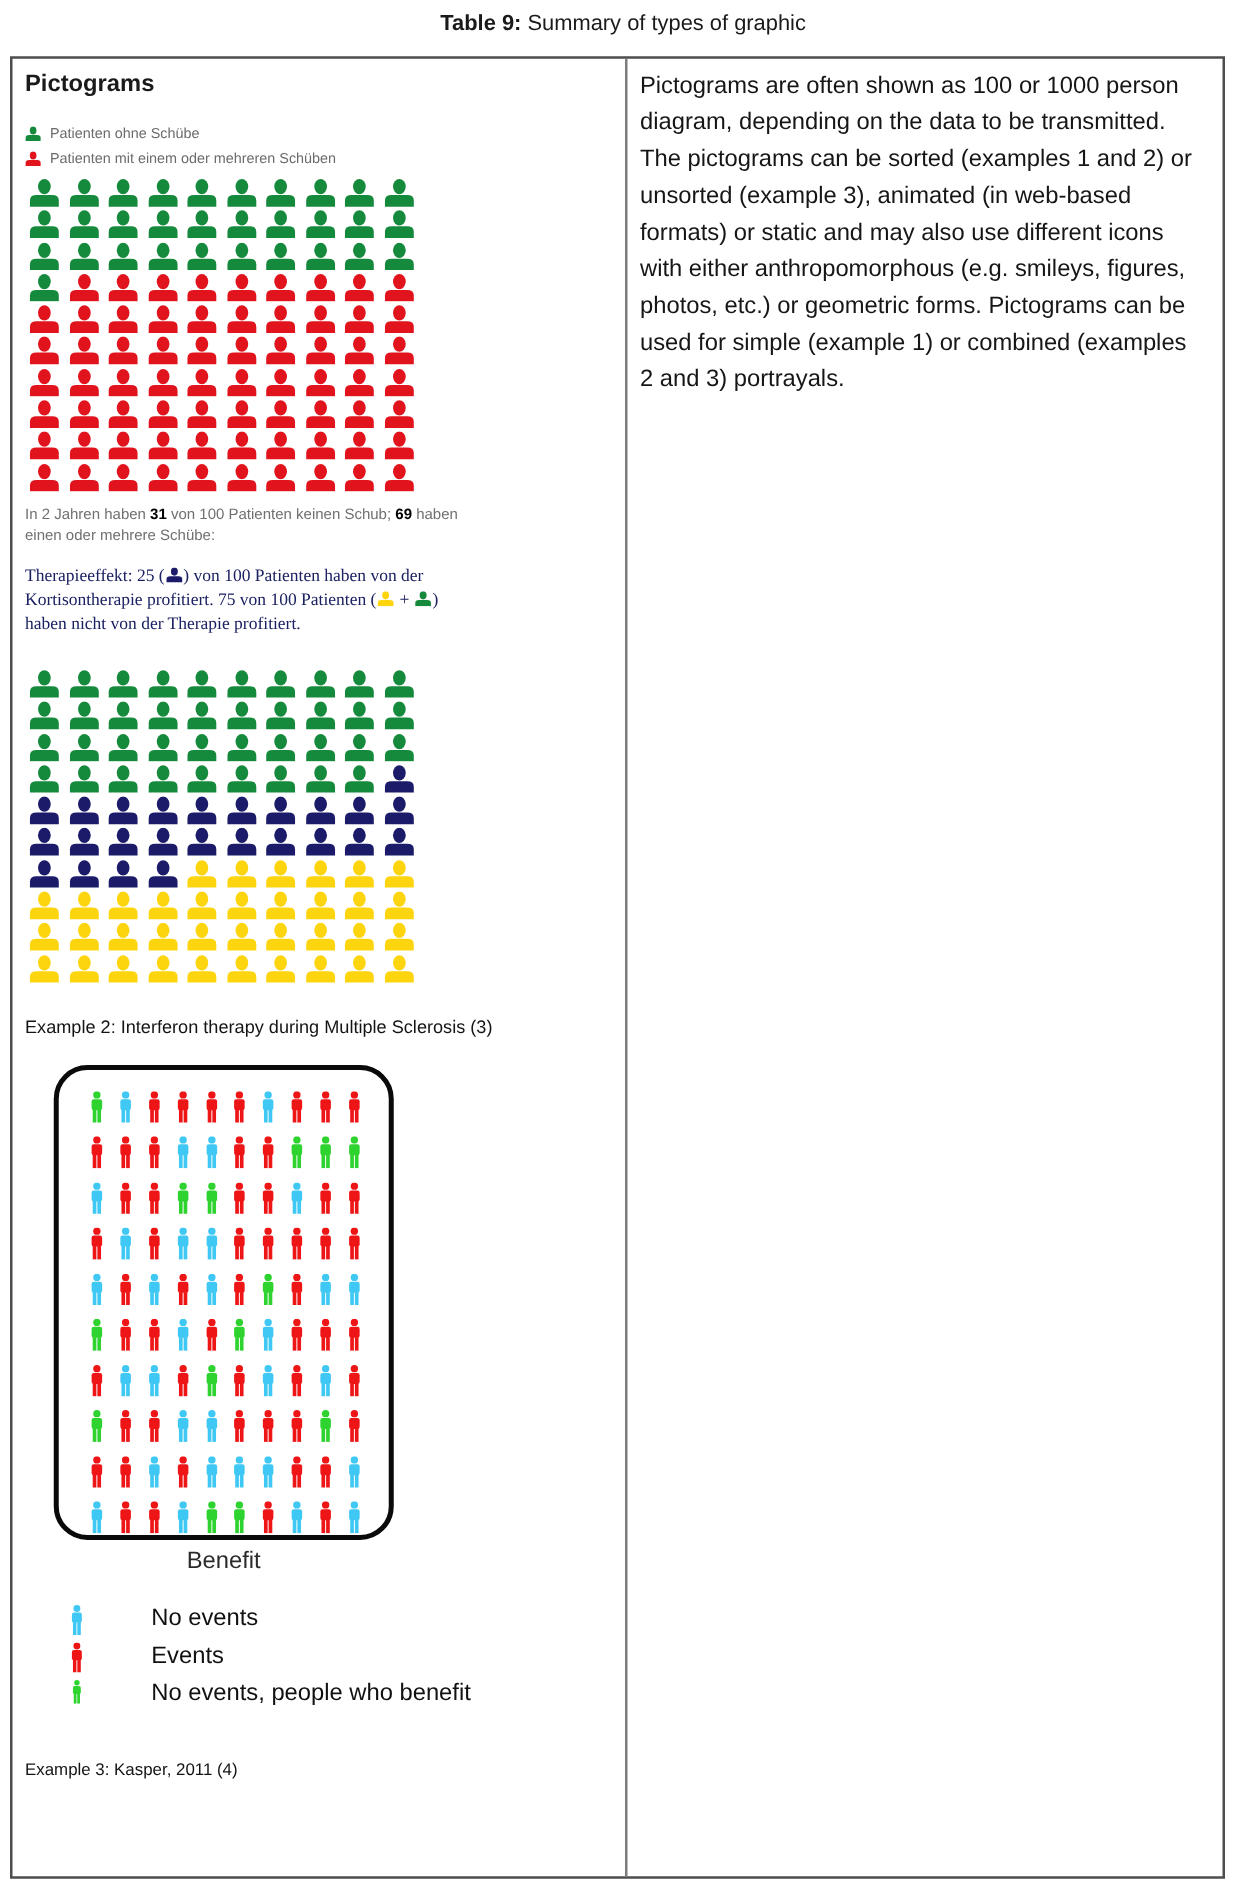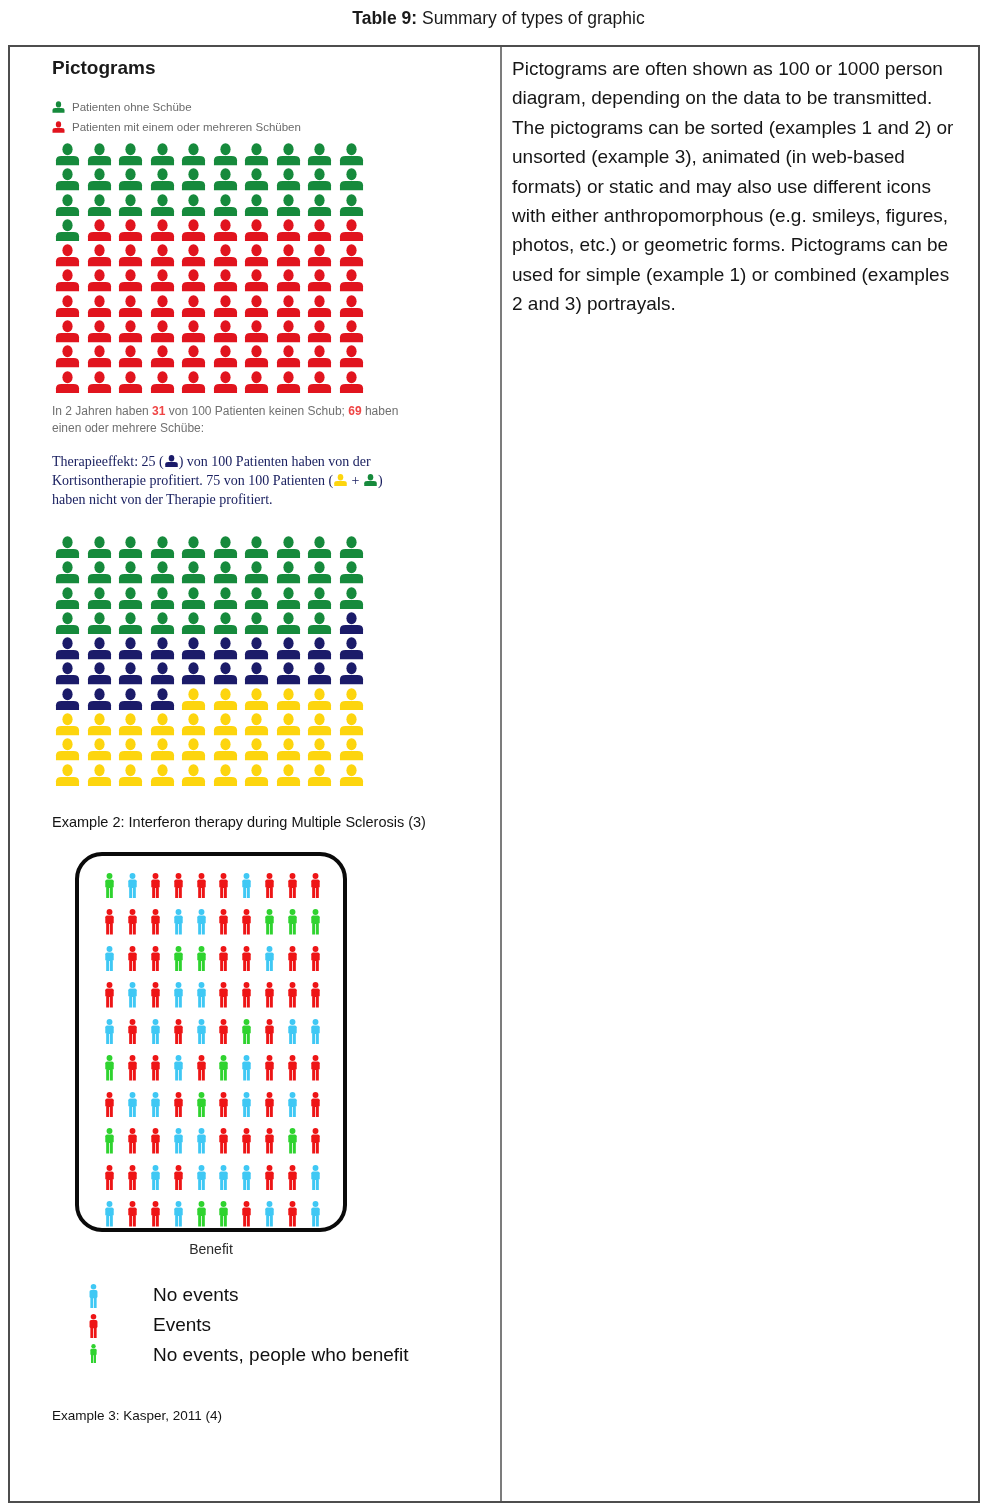--- a/index.html
+++ b/index.html
@@ -5,21 +5,21 @@
   * { margin:0; padding:0; box-sizing:border-box; }
   html,body { background:#fff; }
   body {
     width:987px; height:1511px; position:relative;
     font-family:"Liberation Sans", sans-serif; color:#1a1a1a;
   }
   .page-title { padding:8px 0 0 10px; font-size:17.5px;text-align:center; }
   .page-title .tbold { font-weight:700; }
   .main-table {
     position:absolute; left:8px; top:45px; width:972px; height:1458px;
-    border:2px solid #4d4d4d; display:flex;padding-left:32px;
+    border:2px solid #4d4d4d; display:flex;
   }
   .cell-left {
     width:497px; border-right:2px solid #7c7c7c;
     padding:8px 10px 0 10px; overflow:hidden;
   }
   .cell-right { flex:1; padding:7px 14px 0 10px; }
 
   .picto-heading { font-size:19px; font-weight:700; line-height:26px; }
 
   .legend1 { margin-top:16px; }
@@ -28,21 +28,21 @@
   .legend1-item .lbl { margin-left:7px; font-size:11.5px; color:#6b6b6b; }
 
   .picto-grid { }
   .picto-row { display:flex; }
   .grid-bust { margin-top:6px; padding-left:3px; }
   .grid-bust .picto-row { height:25.3px; }
   .grid-bust .picto-cell { width:31.5px; }
   .grid-bust .picto-cell svg { width:25px; height:22.5px; display:block; }
 
   .caption1 { margin-top:7px; font-size:12px; line-height:17px; color:#707070; }
-  .caption1 b { color:#ef4444; }
+  .caption1 b { color:#000000; }
 
   .example-caption { font-size:14.5px; line-height:20px; color:#141414; }
   .example1 { margin-top:21px; }
   .example2 { margin-top:23px; }
   .example3 { margin-top:32px; font-size:13.5px; }
 
   .therapy {
     margin-top:16px; width:340px;
     font-family:"Liberation Serif", serif;
     font-size:14px; line-height:18px; color:#1b2161;
@@ -56,21 +56,21 @@
     margin-top:20px; margin-left:23px; width:272px; height:380px;
     border:4px solid #0a0a0a; border-radius:27px;
     padding:17px 0 0 19px; overflow:hidden;
   }
   .grid-standing .picto-row { height:36.5px; }
   .grid-standing .picto-cell { width:22.9px; display:flex; justify-content:center; }
   .grid-standing .picto-cell svg { width:11px; height:25.5px; display:block; }
 
   .benefit-label {
     margin-top:6px; margin-left:23px; width:272px;
-    text-align:center; font-size:14px; color:#2b2b2b; line-height:22px;
+    text-align:center; font-size:19px; color:#2b2b2b; line-height:22px;
   }
 
   .legend3 { margin-top:24px; margin-left:30px; }
   .legend3-item { display:flex; align-items:flex-start; height:30px;gap:36px; }
   .legend3-item .icon-col { width:22px; display:flex; justify-content:center; }
   .legend3-item .icon-col svg { width:11px; height:24px; display:block; }
   .legend3-item:nth-child(3) .icon-col svg { width:9px; height:19px; }
   .legend3-item .lbl { margin-left:13px; font-size:19px; color:#111; }
 
   .right-paragraph { font-size:19px; line-height:29.4px; color:#161616; width:452px; }

